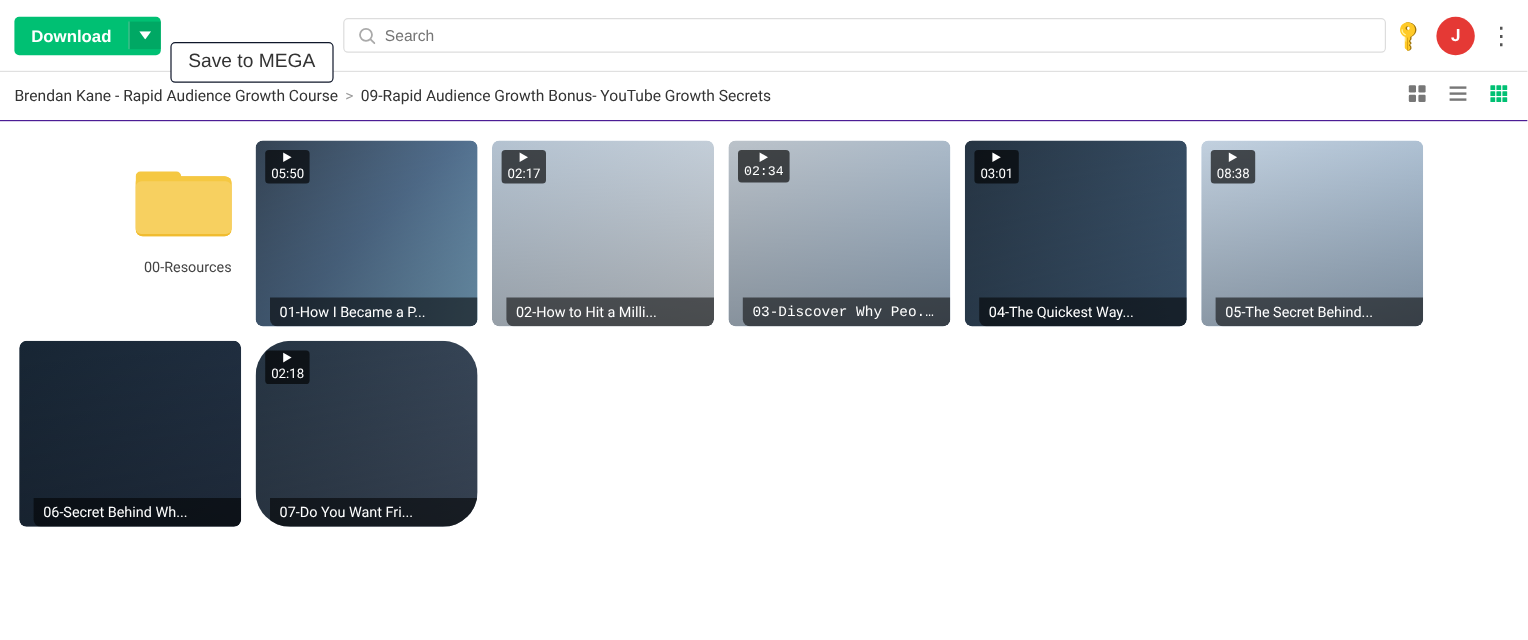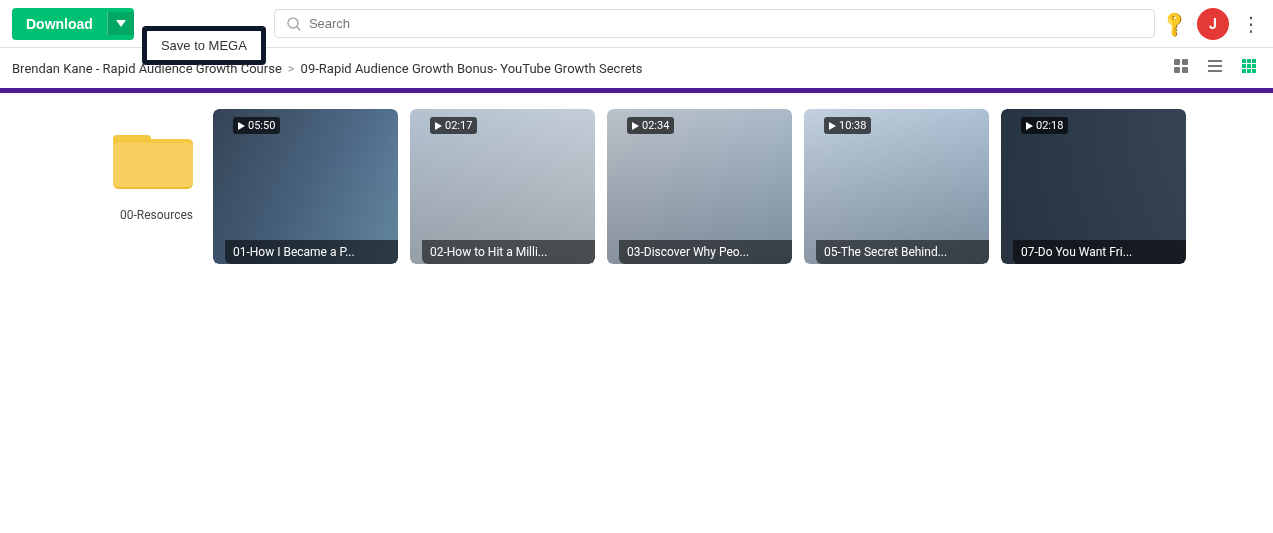--- a/index.html
+++ b/index.html
@@ -5,21 +5,21 @@
     * { box-sizing: border-box; margin: 0; padding: 0; }
     body { font-family: -apple-system, BlinkMacSystemFont, 'Segoe UI', Roboto, sans-serif; background: #fff; color: #333; font-size: 13px; }
 
     
     .header {
       display: flex;
       align-items: center;
       padding: 8px 12px;
       border-bottom: 1px solid #e0e0e0;
       gap: 8px;
-      height: 48px;
+      height: 60px;
     }
     .btn-download {
       display: flex;
       align-items: center;
       background: #00c073;
       color: #fff;
       border: none;
       border-radius: 4px;
       padding: 0;
       cursor: pointer;
@@ -33,25 +33,25 @@
     .btn-download-arrow {
       background: #00a864;
       height: 100%;
       padding: 8px 8px;
       display: flex;
       align-items: center;
       border-left: 1px solid rgba(255,255,255,0.3);
     }
     .btn-save {
       background: #fff;
-      border: 5px solid #0f172a;
+      border: 1px solid #0f172a;
       border-radius: 4px;
       padding: 7px 14px;
       cursor: pointer;
-      font-size: 13px;
+      font-size: 16px;
       color: #333;
       margin-top: 44px;
     }
     .search-bar {
       display: flex;
       align-items: center;
       flex: 1;
       border: 1px solid #ddd;
       border-radius: 4px;
       padding: 6px 12px;
@@ -95,21 +95,21 @@
       cursor: pointer;
     }
 
     
     .breadcrumb {
       display: flex;
       align-items: center;
       padding: 8px 12px;
       font-size: 13px;
       color: #333;
-      border-bottom: 5px solid #4c1d95;
+      border-bottom: 1px solid #4c1d95;
       gap: 6px;
     }
     .breadcrumb a { color: #333; text-decoration: none; }
     .breadcrumb-sep { color: #999; }
     .breadcrumb-right {
       margin-left: auto;
       display: flex;
       align-items: center;
       gap: 10px;
     }
@@ -144,29 +144,30 @@
       position: relative;
     }
     .thumb-overlay {
       position: absolute;
       top: 0; left: 0; right: 0; bottom: 0;
       background: linear-gradient(180deg, rgba(0,0,0,0.1) 0%, rgba(0,0,0,0.3) 100%);
     }
     .duration-badge {
       position: absolute;
       top: 8px;
-      left: 20px;
+      left: 8px;
       background: rgba(0,0,0,0.65);
       color: #fff;
       font-size: 11px;
       padding: 2px 5px;
       border-radius: 3px;
       display: flex;
       align-items: center;
       gap: 3px;
+      flex-direction: column;
     }
     .play-dot {
       width: 0;
       height: 0;
       border-style: solid;
       border-width: 4px 0 4px 7px;
       border-color: transparent transparent transparent #fff;
       display: inline-block;
     }
     .file-label {
@@ -198,25 +199,25 @@
     .folder-label {
       margin-top: 8px;
       font-size: 12px;
       color: #444;
       text-align: center;
     }
 
     
     .thumb-1 { background: linear-gradient(135deg, #3a4a5c 0%, #5a7a9c 50%, #8abcdc 100%); }
     .thumb-2 { background: linear-gradient(135deg, #c8d8e8 0%, #e8f0f8 100%); }
-    .thumb-3 { background: linear-gradient(135deg, #d0d8e0 0%, #b0c8e0 100%); }
+    .thumb-3 { background: linear-gradient(135deg, #d0d8e0 0%, #b0c8e0 100%); font-family: Liberation Mono, monospace; }
     .thumb-4 { background: linear-gradient(135deg, #2a3a4a 0%, #4a6a8a 100%); }
     .thumb-5 { background: linear-gradient(135deg, #d8e8f8 0%, #b0c8e0 100%); }
     .thumb-6 { background: linear-gradient(135deg, #1a2a3a 0%, #2a3a50 100%); }
-    .thumb-7 { background: linear-gradient(135deg, #2a3a4a 0%, #4a5a70 100%); }
+    .thumb-7 { background: linear-gradient(135deg, #2a3a4a 0%, #4a5a70 100%); border-radius: 29px; }
     .thumb-8 { background: linear-gradient(135deg, #3a4a5c 0%, #c0c8d0 100%); }
   </style>
 </head>
 <body>
 
 <div class="header">
   <button class="btn-download">
     <span class="btn-download-label">Download</span>
     <span class="btn-download-arrow">
       <svg width="10" height="7" viewBox="0 0 10 7" fill="white">
@@ -315,31 +316,49 @@
         <div class="thumb-overlay"></div>
 
       <div class="duration-badge">
         <span class="play-dot"></span>
         <span>02:34</span>
       </div>
         <div class="file-label">03-Discover Why Peo...</div>
       </div>
     </div>
     <div class="file-item">
+      <div class="thumb-container thumb-4">
+        <div class="thumb-overlay"></div>
+
+      <div class="duration-badge">
+        <span class="play-dot"></span>
+        <span>03:01</span>
+      </div>
+        <div class="file-label">04-The Quickest Way...</div>
+      </div>
+    </div>
+    <div class="file-item">
       <div class="thumb-container thumb-5">
         <div class="thumb-overlay"></div>
 
       <div class="duration-badge">
         <span class="play-dot"></span>
-        <span>10:38</span>
+        <span>08:38</span>
       </div>
         <div class="file-label">05-The Secret Behind...</div>
       </div>
     </div>
     <div class="file-item">
+      <div class="thumb-container thumb-6">
+        <div class="thumb-overlay"></div>
+
+        <div class="file-label">06-Secret Behind Wh...</div>
+      </div>
+    </div>
+    <div class="file-item">
       <div class="thumb-container thumb-7">
         <div class="thumb-overlay"></div>
 
       <div class="duration-badge">
         <span class="play-dot"></span>
         <span>02:18</span>
       </div>
         <div class="file-label">07-Do You Want Fri...</div>
       </div>
     </div>

